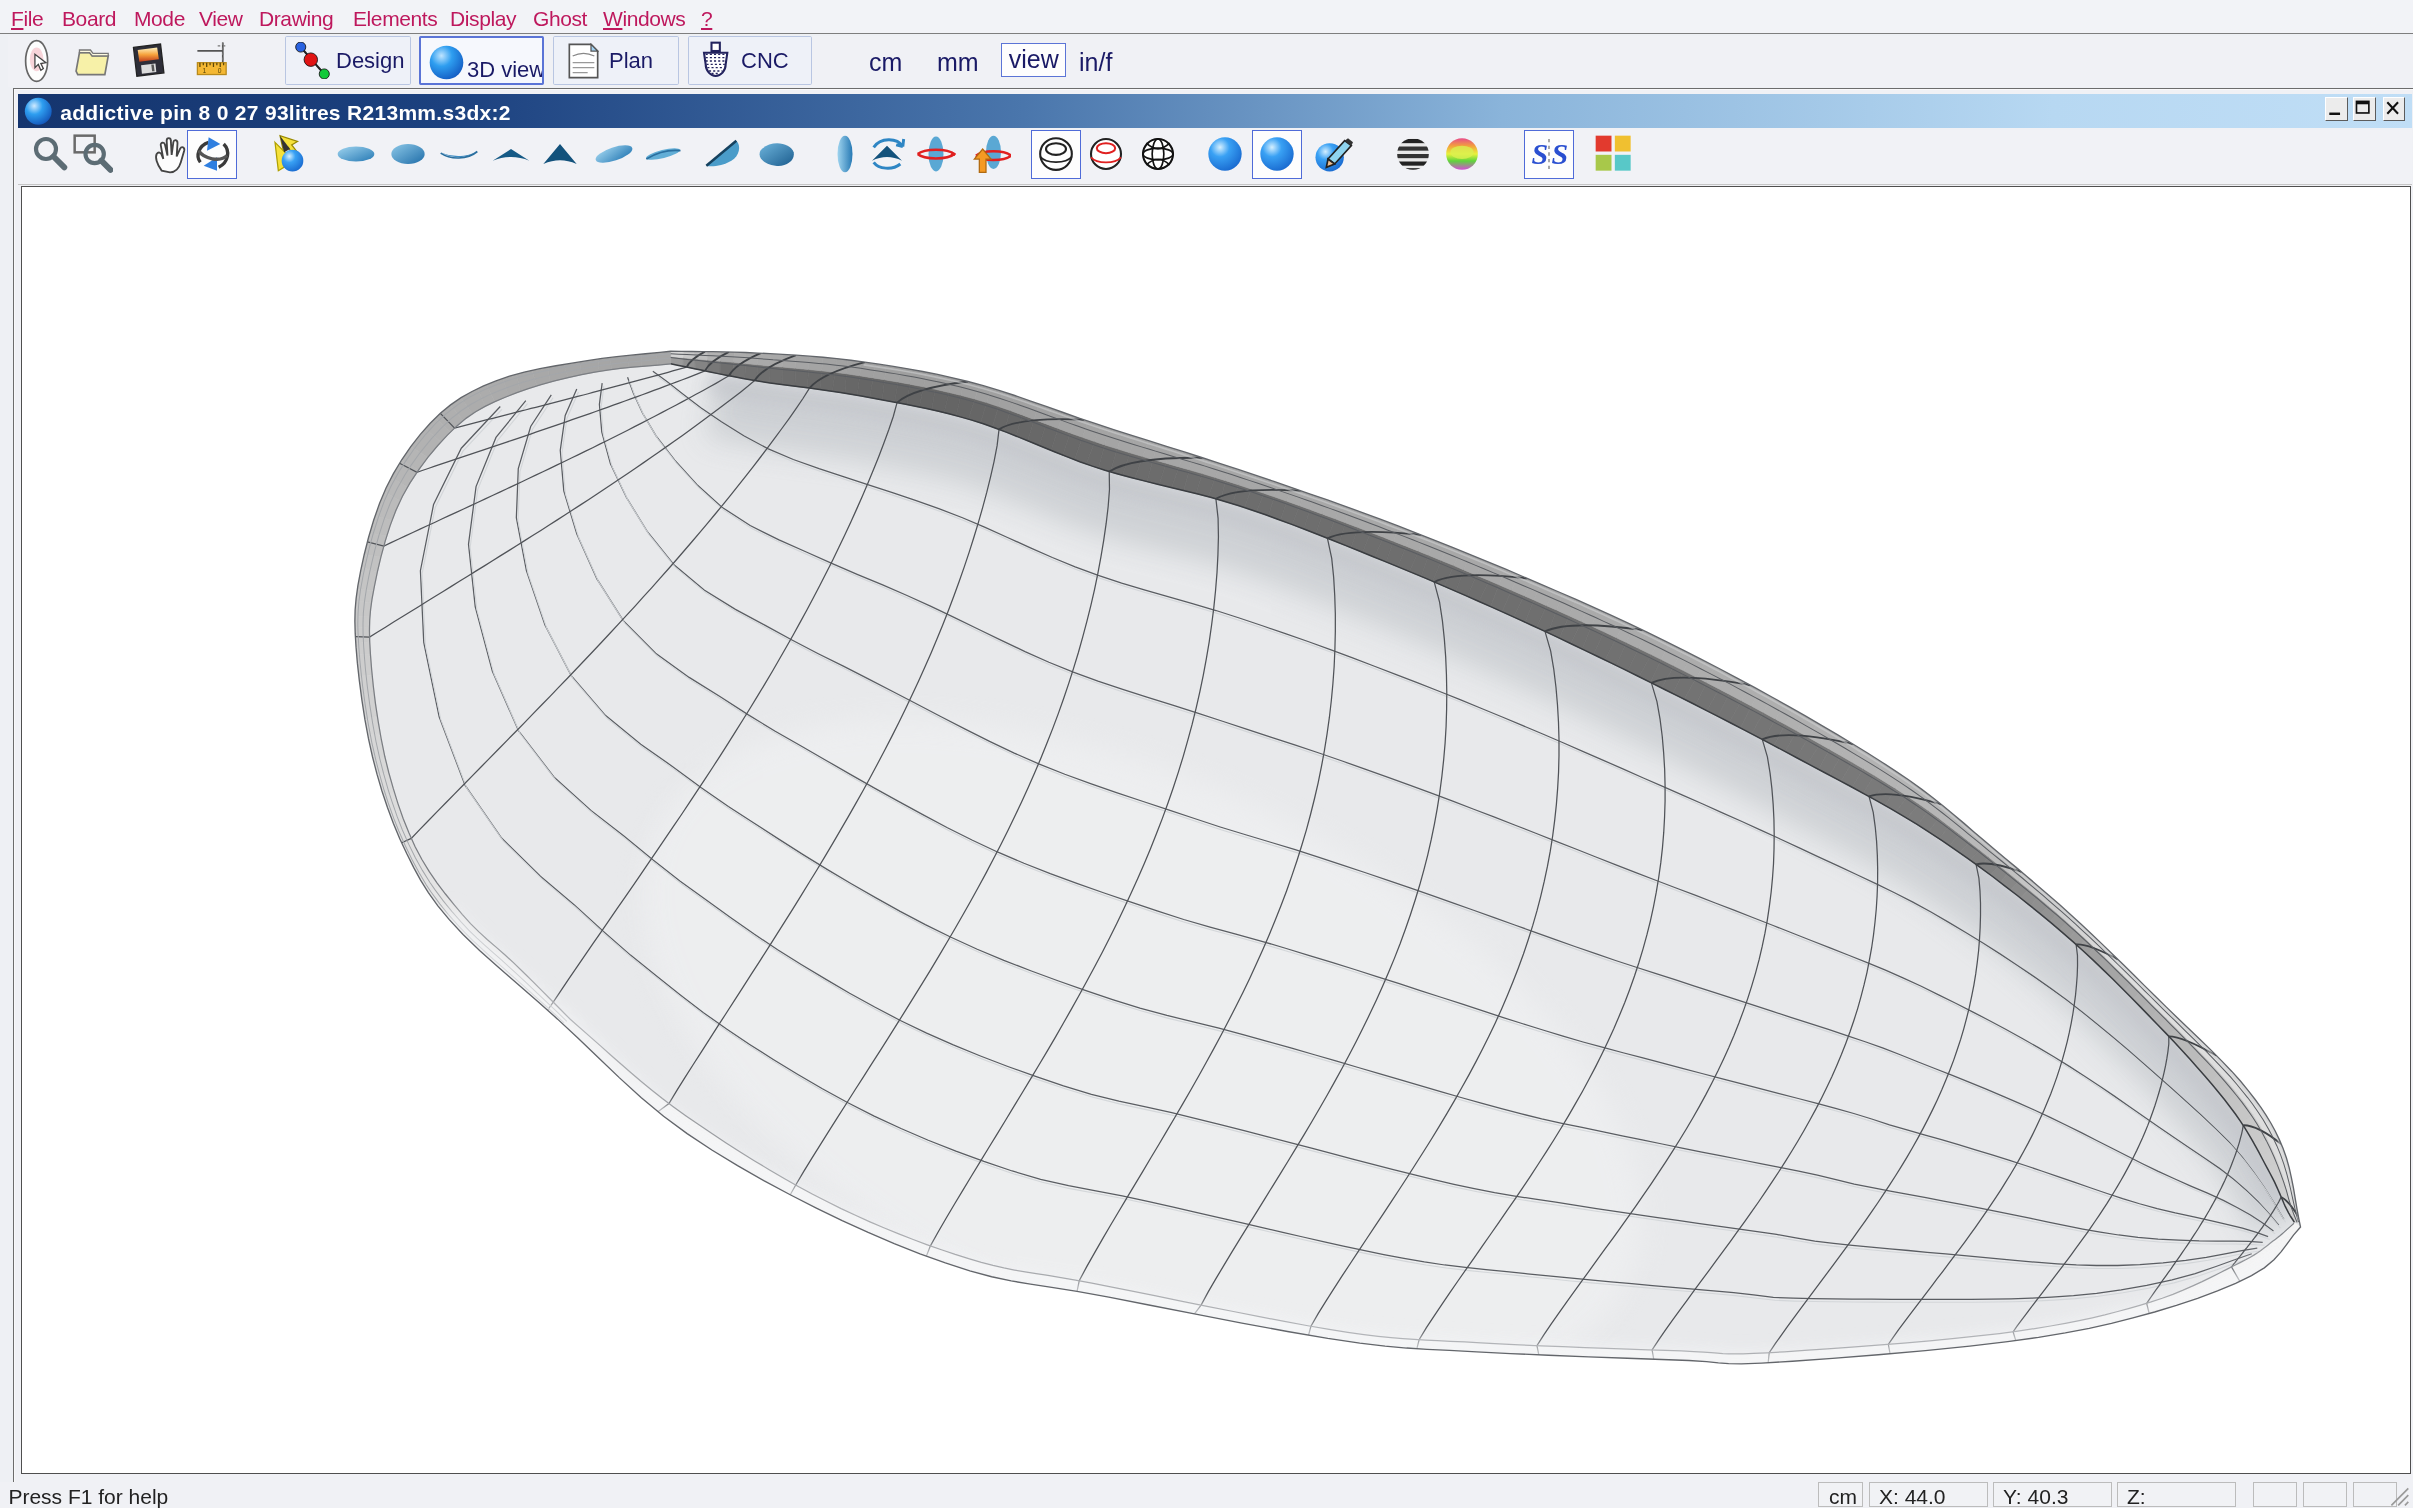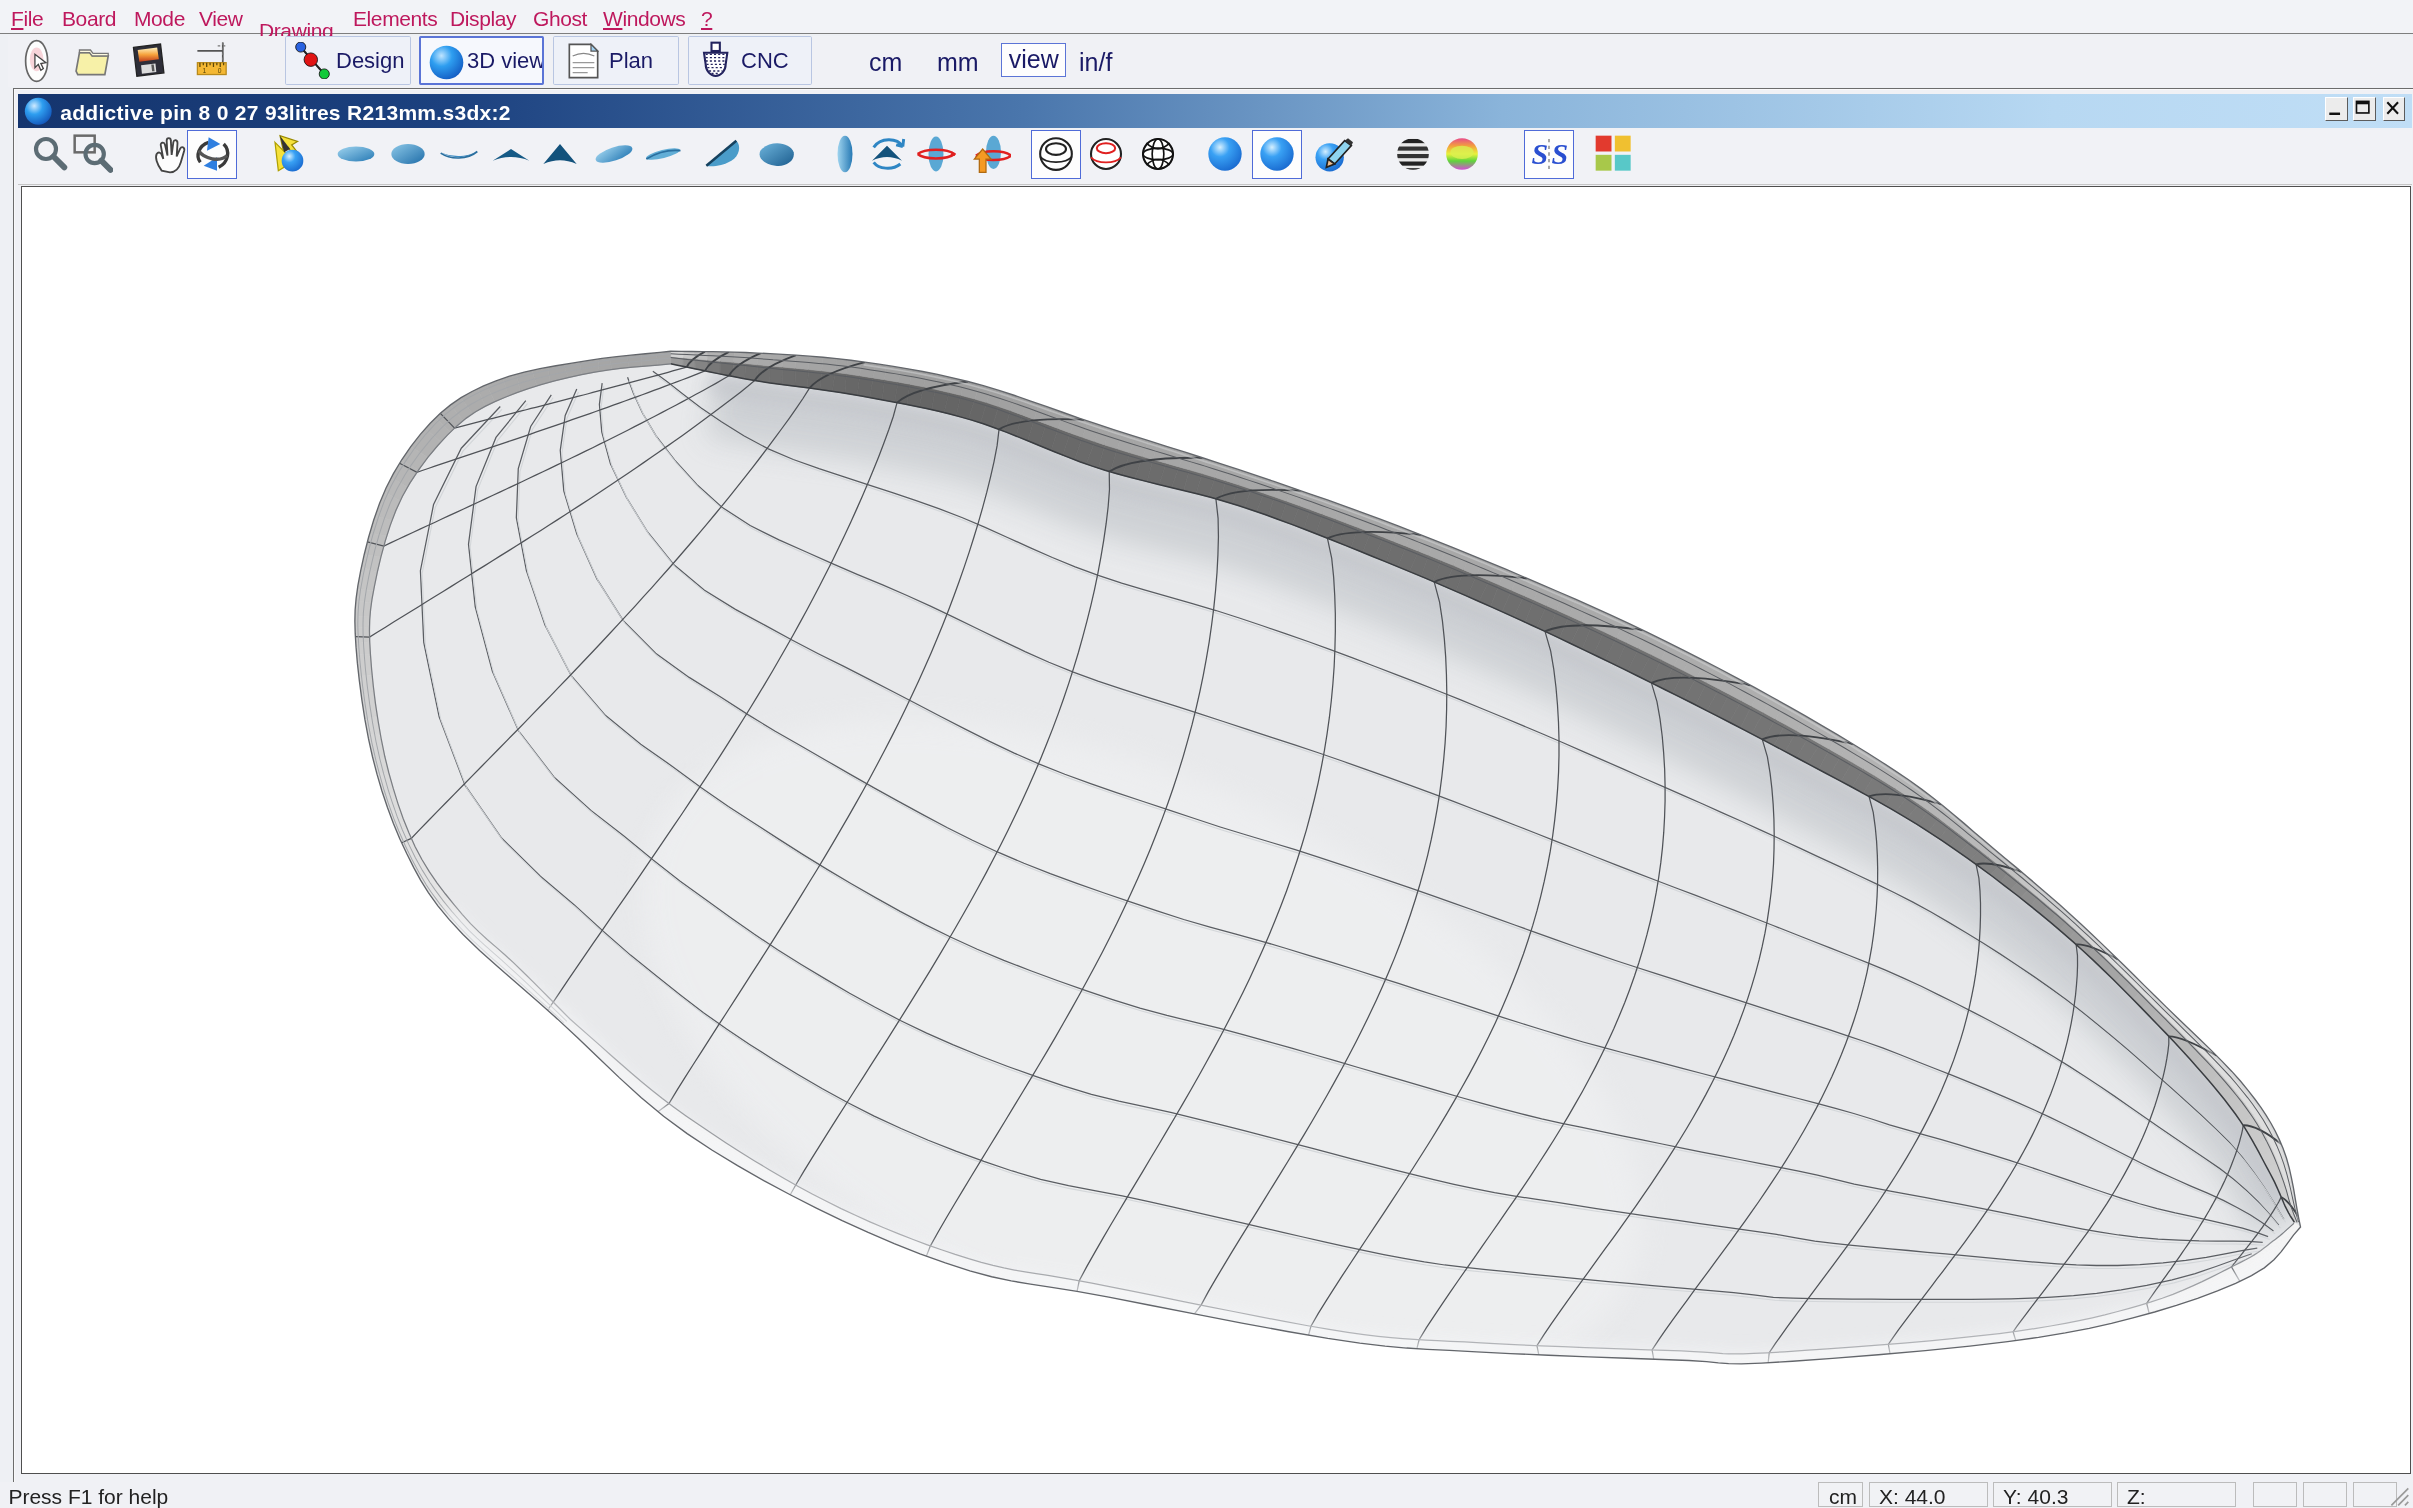--- a/index.html
+++ b/index.html
@@ -1,21 +1,21 @@
 <!DOCTYPE html>
 <html style="font-size:13.4px"><head>
 <meta charset="utf-8">
 <style>
 * { margin:0; padding:0; box-sizing:border-box; }
 html,body { width:2413px; height:1508px; overflow:hidden; background:#eef0f4; font-family:"Liberation Sans",sans-serif; }
 #menubar { position:absolute; left:0; top:0; width:2413px; height:34px; background:#f2f3f7; border-bottom:1.7px solid #7e7e7e; }
 .mi { position:absolute; top:6.7px; font-size:21px; color:#be185d; letter-spacing:-0.4px; }
 #toolbar { position:absolute; left:0; top:36px; width:2413px; height:51px; background:#f0f1f5;margin-left:8px; }
 .tbtn { position:absolute; top:0px; height:49px; white-space:nowrap; overflow:hidden; background:#eef1f8; border:1.7px solid #b9c6e2; border-radius:1.7px; display:flex; align-items:center; color:#1a1a66; font-size:22px; }
-.tbtn.active { border:2.5px solid #5b74d6; background:#f6f8fd; }
+.tbtn.active { border:2.5px solid #5b74d6; background:#f6f8fd;align-items:flex-end; }
 .tico { position:absolute; top:2.5px; width:44px; height:44px; }
 .unit { position:absolute; top:11.7px; font-size:25px; color:#1a1a66; }
 #win { position:absolute; left:13px; top:88px; width:2404px; height:1469px; background:#f0f1f5; border:0.8px solid #6c6c6c; box-shadow: inset 0.8px 0.8px 0 #fbfbfb; }
 #titlebar { position:absolute; left:4.2px; top:5px; right:4.2px; height:34px; background:linear-gradient(90deg,#15356e 0%, #1c417f 18%, #4a76ac 42%, #8ab4da 62%, #b7d8f2 85%, #c0def6 100%); }
 #titletext { position:absolute; left:42px; top:6.7px; color:#fff; font-size:21px; font-weight:bold; letter-spacing:0.3px; white-space:pre; }
 .wbtn { position:absolute; top:3.4px; width:22.6px; height:23.5px; background:#ececec; border-top:1.7px solid #fff; border-left:1.7px solid #fff; border-right:1.7px solid #5c5c5c; border-bottom:1.7px solid #5c5c5c; }
 #toolbar2 { position:absolute; left:4.2px; top:41px; right:4.2px; height:55px; background:#f1f2f6; border-bottom:0.8px solid #c6c6c6; }
 .sel { position:absolute; top:0px; width:50px; height:49px; background:#fdfdfd; border:1.7px solid #4f6bd8; }
 #canvas { position:absolute; left:6.7px; top:97px; width:2390px; height:1288px; background:#fff; border:1.7px solid #4f4f4f; }
 #statusbar { position:absolute; left:0px; top:1482px; width:2077px; height:27px; background:#f0f1f5; }
@@ -23,21 +23,21 @@
 .sp { position:absolute; top:1.7px; height:25px; border:0.8px solid #bcbcbc; background:#f1f2f5; box-sizing:border-box; }
 svg { display:block; }
 </style>
 </head>
 <body>
 <div id="menubar">
   <div class="mi" style="left:11px;"><span style="text-decoration:underline;">F</span>ile</div>
   <div class="mi" style="left:62px;">Board</div>
   <div class="mi" style="left:134px;">Mode</div>
   <div class="mi" style="left:199px;">View</div>
-  <div class="mi" style="left:259px;margin-top:12px;">Drawing</div>
+  <div class="mi" style="left:259px;">Drawing</div>
   <div class="mi" style="left:353px;">Elements</div>
   <div class="mi" style="left:450px;">Display</div>
   <div class="mi" style="left:533px;">Ghost</div>
   <div class="mi" style="left:603px;"><span style="text-decoration:underline;">W</span>indows</div>
   <div class="mi" style="left:701px;"><span style="text-decoration:underline;">?</span></div>
 </div>
 <div id="toolbar">
 
   <svg class="tico" style="left:10px;" viewBox="0 0 52 52">
     <ellipse cx="22" cy="26" rx="13" ry="24" fill="#fdfdfd" stroke="#666" stroke-width="2"></ellipse>

